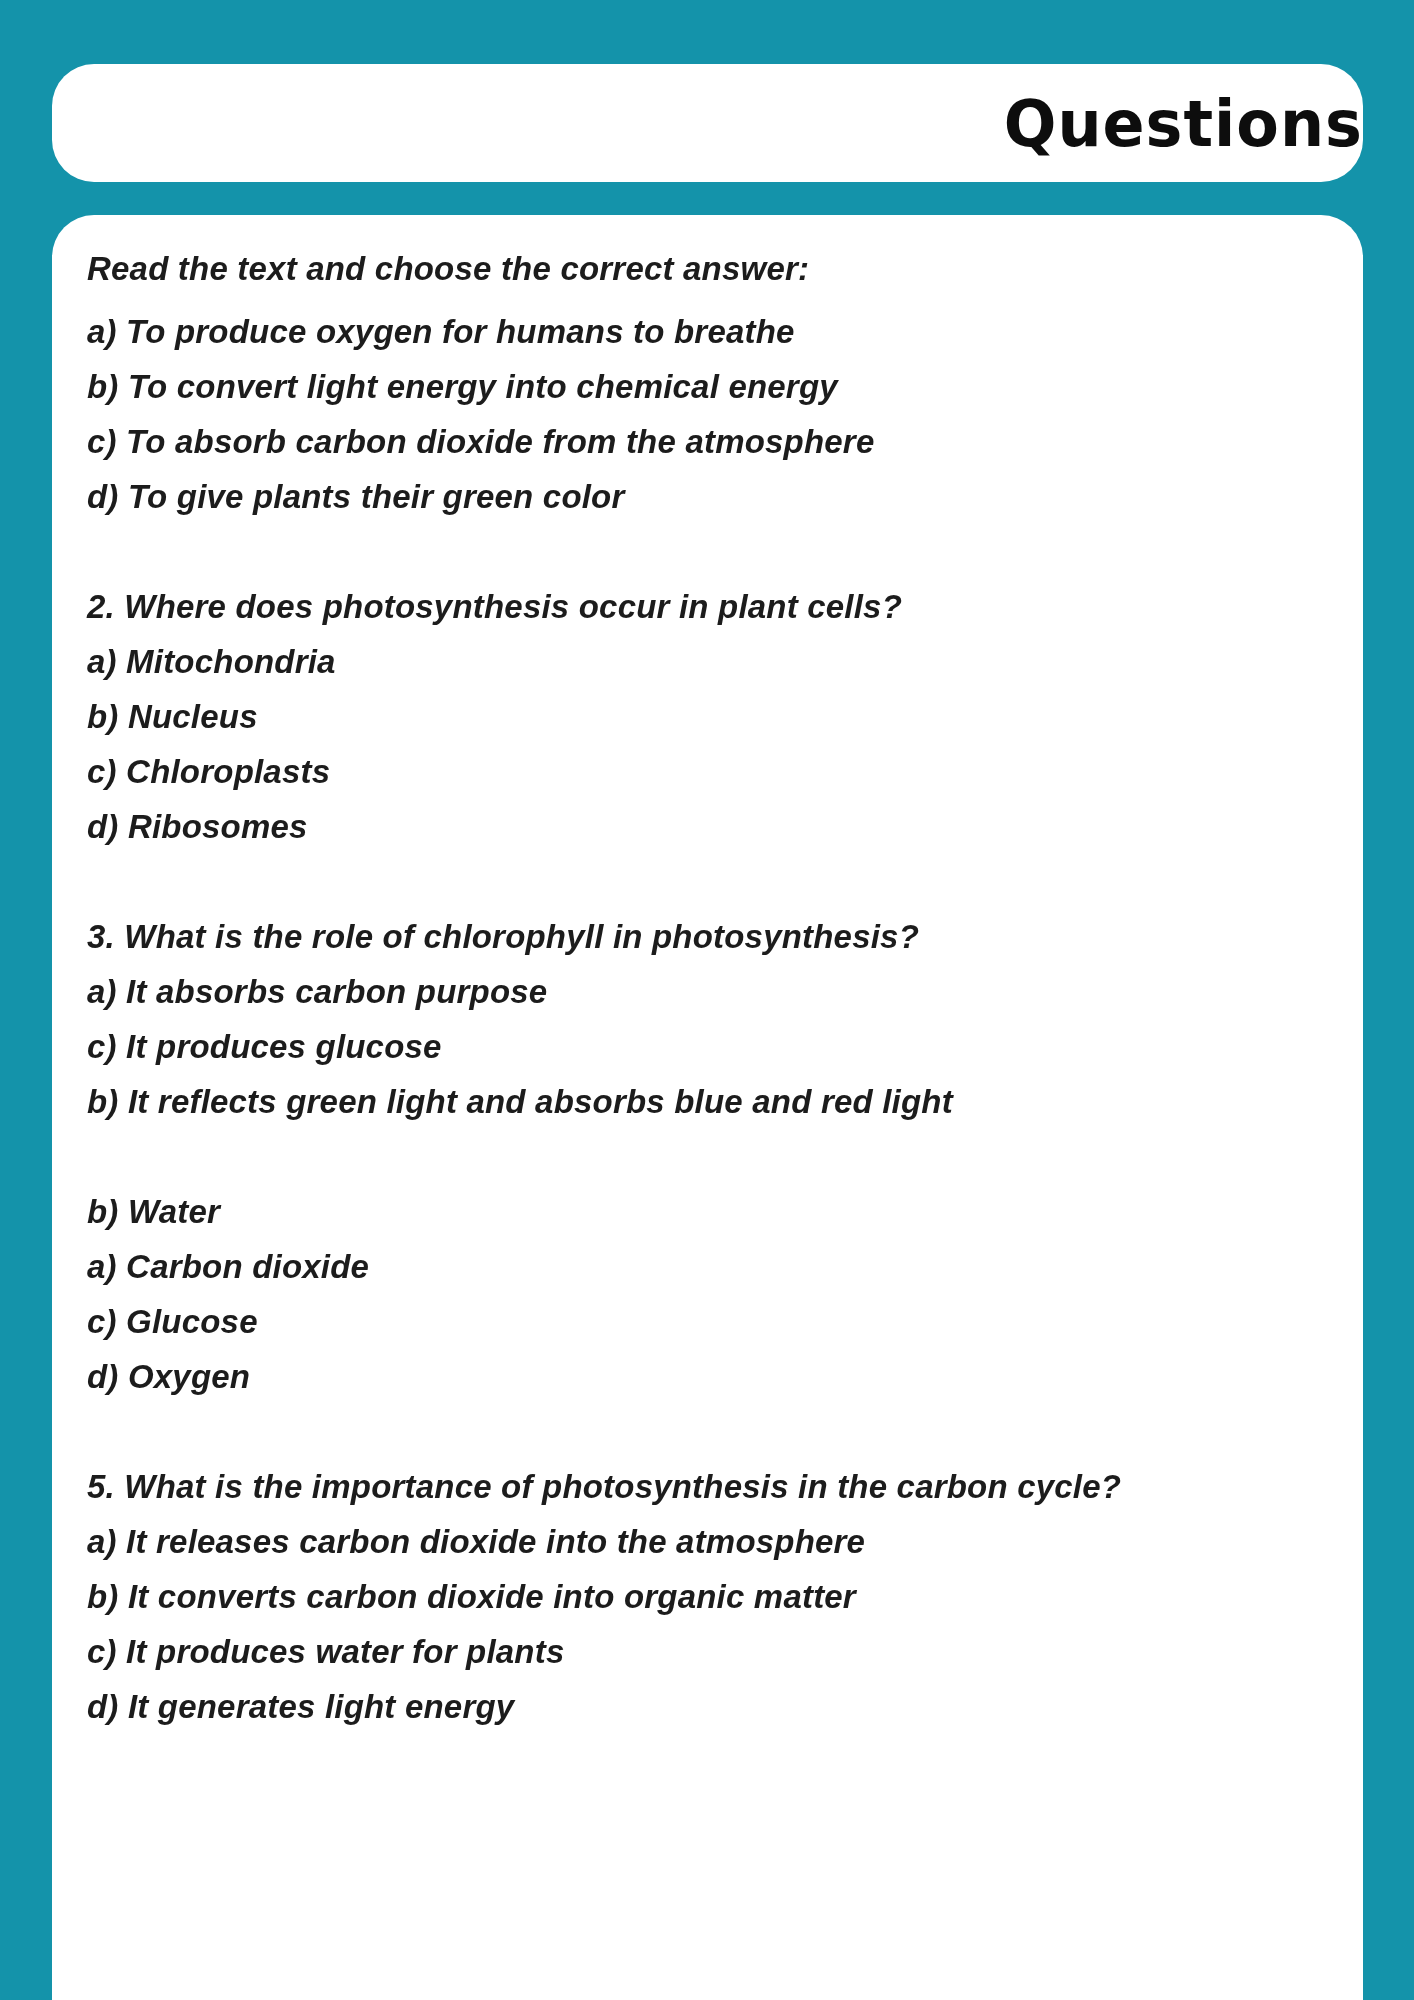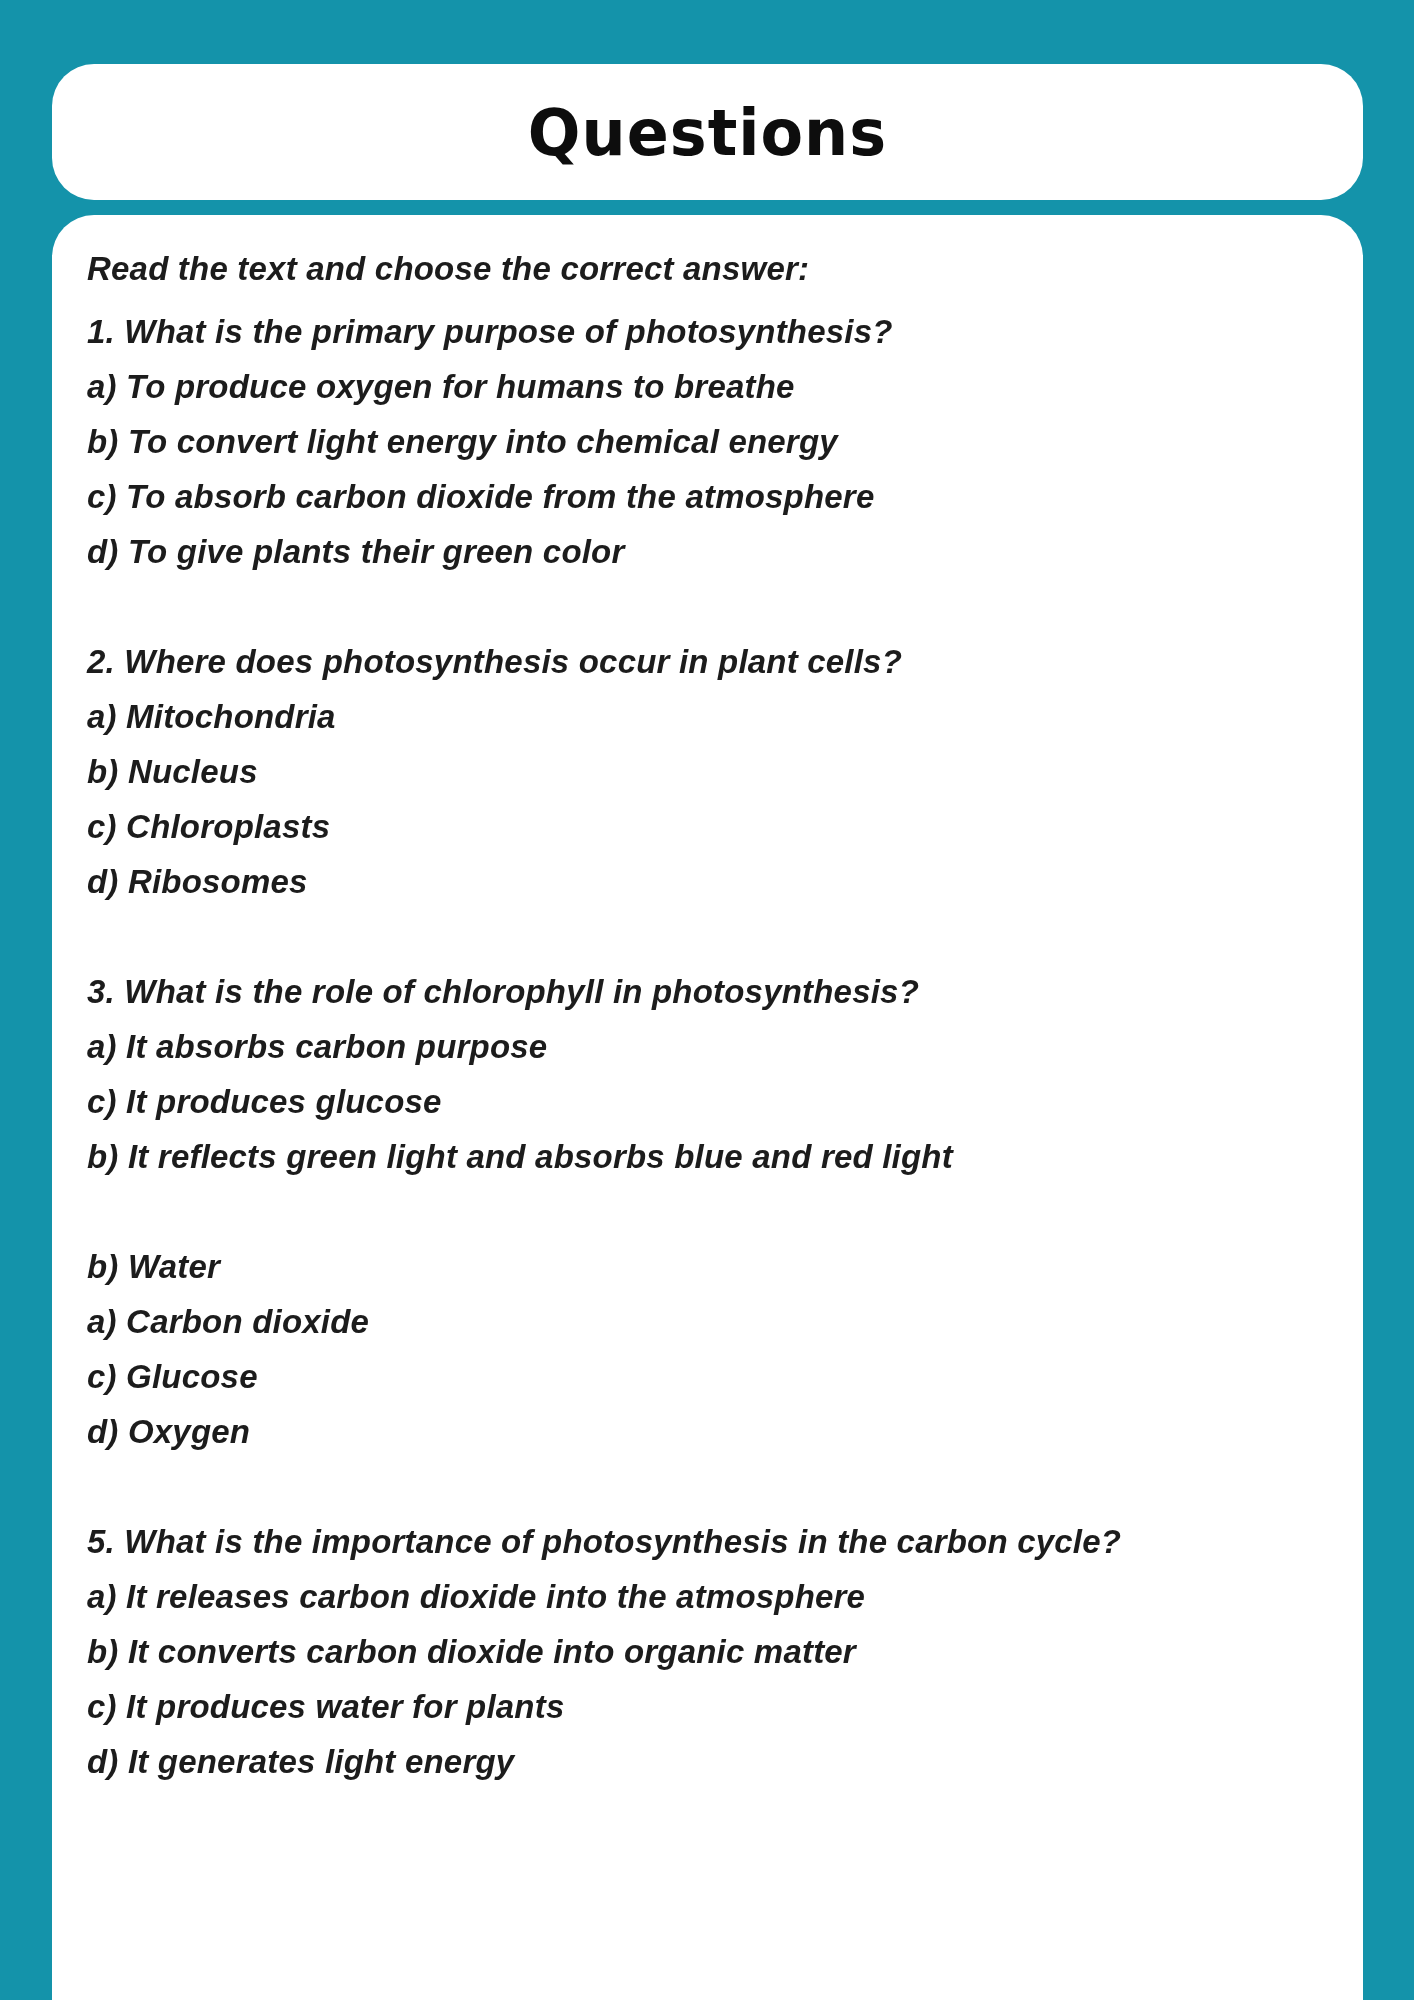--- a/index.html
+++ b/index.html
@@ -18,24 +18,24 @@
   }
   .card {
     position: absolute;
     left: 52px;
     width: 1311px;
     background: var(--card);
     border-radius: 42px;
   }
   .header-card {
     top: 64px;
-    height: 136px;
+    height: 118px;
     display: flex;
     align-items: center;
-    justify-content: center;
+    justify-content: flex-end;
   }
   .page-title {
     font-family: "DejaVu Sans", sans-serif;
     font-weight: 800;
     font-size: 62px;
     letter-spacing: 1px;
     color: #0d0d0d;
     transform: scaleY(1.04);
   }
   .content-card {
@@ -60,21 +60,20 @@
 <body>
 
 <div class="card header-card">
   <div class="page-title">Questions</div>
 </div>
 
 <div class="card content-card">
   <div class="line instruction">Read the text and choose the correct answer:</div>
 
   <div class="question-block">
-    <div class="line">1. What is the primary purpose of photosynthesis?</div>
     <div class="line">a) To produce oxygen for humans to breathe</div>
     <div class="line">b) To convert light energy into chemical energy</div>
     <div class="line">c) To absorb carbon dioxide from the atmosphere</div>
     <div class="line">d) To give plants their green color</div>
   </div>
 
   <div class="question-block">
     <div class="line">2. Where does photosynthesis occur in plant cells?</div>
     <div class="line">a) Mitochondria</div>
     <div class="line">b) Nucleus</div>

